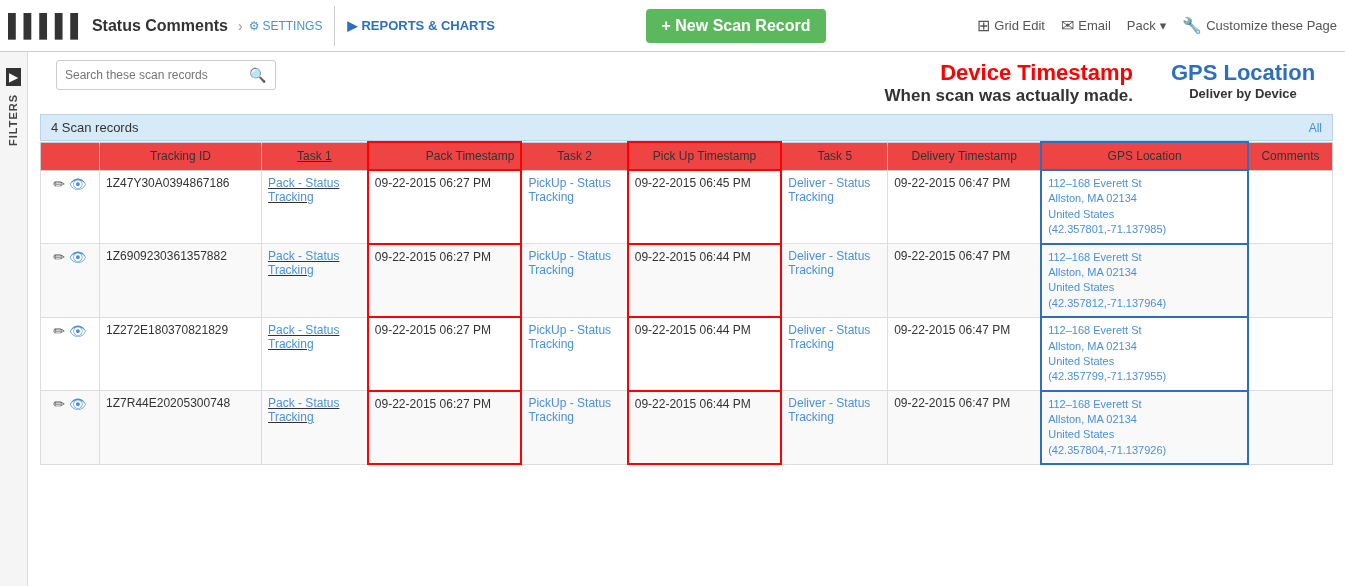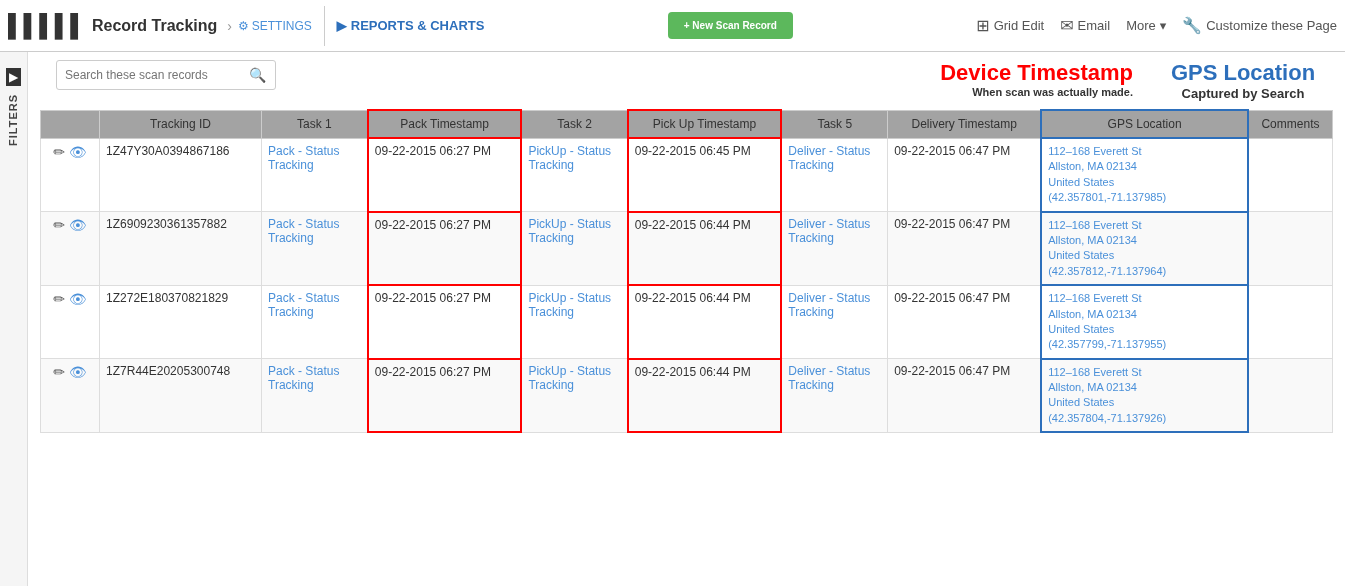--- a/index.html
+++ b/index.html
@@ -61,21 +61,21 @@
     .top-bar-center {
       flex: 1;
       display: flex;
       justify-content: center;
     }
     .new-scan-btn {
       background: #5cb85c;
       color: #fff;
       border: none;
       padding: 8px 16px;
-      font-size: 10px;
+      font-size: 16px;
       font-weight: bold;
       border-radius: 4px;
       cursor: pointer;
     }
     .top-bar-right {
       display: flex;
       align-items: center;
       gap: 16px;
     }
     .top-bar-action {
@@ -157,21 +157,21 @@
       flex: 1;
       text-align: right;
       padding: 0 20px;
     }
     .device-timestamp-title {
       font-size: 22px;
       font-weight: bold;
       color: red;
     }
     .device-timestamp-sub {
-      font-size: 11px;
+      font-size: 17px;
       font-weight: bold;
       color: #333;
     }
 
     .gps-headings {
       text-align: center;
       min-width: 180px;
     }
     .gps-title {
       font-size: 22px;
@@ -196,65 +196,65 @@
       border: 1px solid #b8d4ea;
     }
     .all-link { color: #4a90d9; font-size: 12px; cursor: pointer; }
 
     table {
       width: 100%;
       border-collapse: collapse;
       font-size: 12px;
     }
     th {
-      background: #a3a3a3;
+      background: #ef4444;
       border: 1px solid #ccc;
       padding: 6px 6px;
       text-align: center;
       font-weight: normal;
       color: #333;
     }
     td {
       border: 1px solid #ddd;
       padding: 5px 6px;
       vertical-align: top;
       color: #333;
     }
     tr:nth-child(even) td { background: #f9f9f9; }
     tr:nth-child(odd) td { background: #fff; }
 
     .col-actions { width: 50px; text-align: center; }
     .col-tracking { width: 135px; }
-    .col-task1 { width: 90px; }
+    .col-task1 { width: 90px; text-decoration: underline; }
     .col-pack-ts { width: 130px; border: 2px solid red !important; }
     .col-task2 { width: 90px; }
     .col-pickup-ts { width: 130px; border: 2px solid red !important; }
     .col-task3 { width: 90px; }
     .col-delivery-ts { width: 130px; }
     .col-gps { width: 175px; border: 2px solid #2d6fbb !important; }
     .col-comments { width: 70px; margin-top: 6px; }
 
-    .th-pack-ts { border: 2px solid red !important; }
+    .th-pack-ts { border: 2px solid red !important; text-align: right; }
     .th-pickup-ts { border: 2px solid red !important; text-align: center; }
     .th-gps { border: 2px solid #2d6fbb !important; }
 
     .action-icons { display: flex; gap: 4px; justify-content: center; }
     .edit-icon { color: #555; cursor: pointer; font-size: 14px; }
     .eye-icon { color: #4a90d9; cursor: pointer; font-size: 14px; }
 
     .task-link { color: #4a90d9; cursor: pointer; margin-top: 28px; }
     .gps-text { color: #4a90d9; font-size: 11px; line-height: 1.4; }
   </style>
 </head>
 <body>
 
 <div class="top-bar">
   <div class="top-bar-left">
     <span class="barcode-icon">▌▌▌▌▌</span>
-    <span class="app-title">Record Tracking</span>
+    <span class="app-title">Status Comments</span>
     <span class="breadcrumb-arrow">›</span>
     <span class="settings-link">
       <span>⚙</span>
       <span>SETTINGS</span>
     </span>
     <div class="divider-line"></div>
     <span class="reports-link">
       <span>▶</span>
       <span>REPORTS &amp; CHARTS</span>
     </span>
@@ -267,21 +267,21 @@
   <div class="top-bar-right">
     <span class="top-bar-action">
       <span class="icon">⊞</span>
       <span>Grid Edit</span>
     </span>
     <span class="top-bar-action">
       <span class="icon">✉</span>
       <span>Email</span>
     </span>
     <span class="top-bar-action">
-      <span>More</span>
+      <span>Pack</span>
       <span>▾</span>
     </span>
     <span class="top-bar-action">
       <span class="icon">🔧</span>
       <span>Customize these Page</span>
     </span>
   </div>
 </div>
 
 <div class="main-area">
@@ -301,24 +301,28 @@
         <span class="search-icon">🔍</span>
       </div>
 
       <div class="center-headings">
         <div class="device-timestamp-title">Device Timestamp</div>
         <div class="device-timestamp-sub">When scan was actually made.</div>
       </div>
 
       <div class="gps-headings">
         <div class="gps-title">GPS Location</div>
-        <div class="gps-sub">Captured by Search</div>
+        <div class="gps-sub">Deliver by Device</div>
       </div>
     </div>
 
+    <div class="records-count-bar">
+      <span>4 Scan records</span>
+      <span class="all-link">All</span>
+    </div>
 
     <table>
       <thead>
         <tr>
           <th class="col-actions"></th>
           <th class="col-tracking">Tracking ID</th>
           <th class="col-task1">Task 1</th>
           <th class="col-pack-ts th-pack-ts">Pack Timestamp</th>
           <th class="col-task2">Task 2</th>
           <th class="col-pickup-ts th-pickup-ts">Pick Up Timestamp</th>

